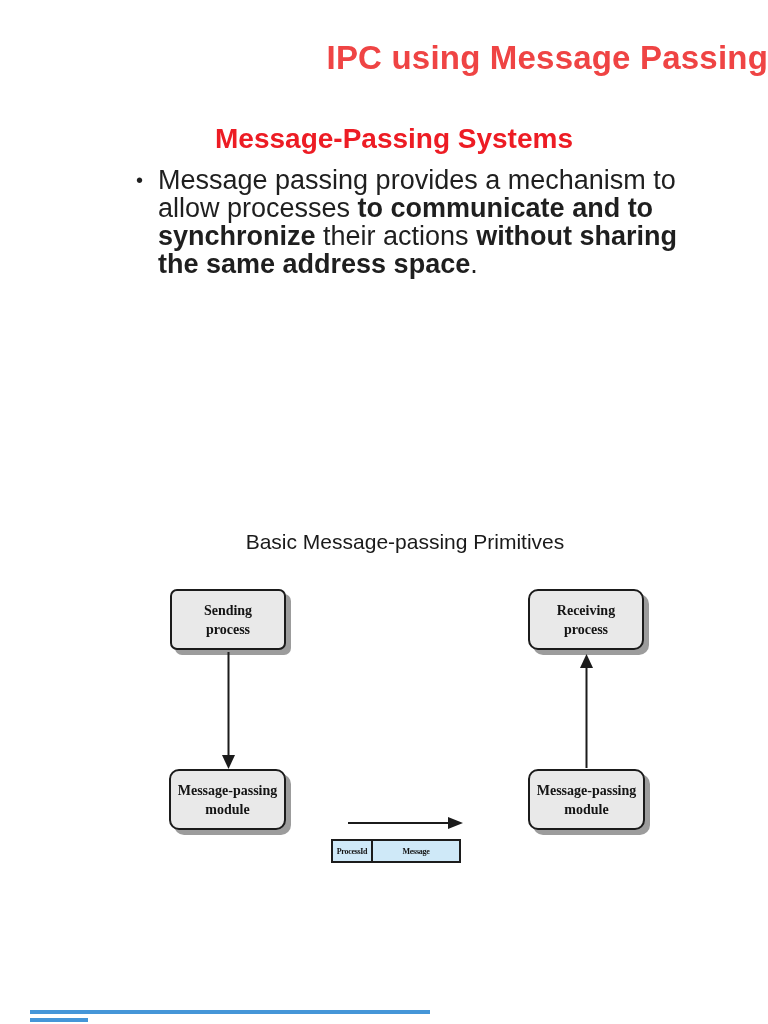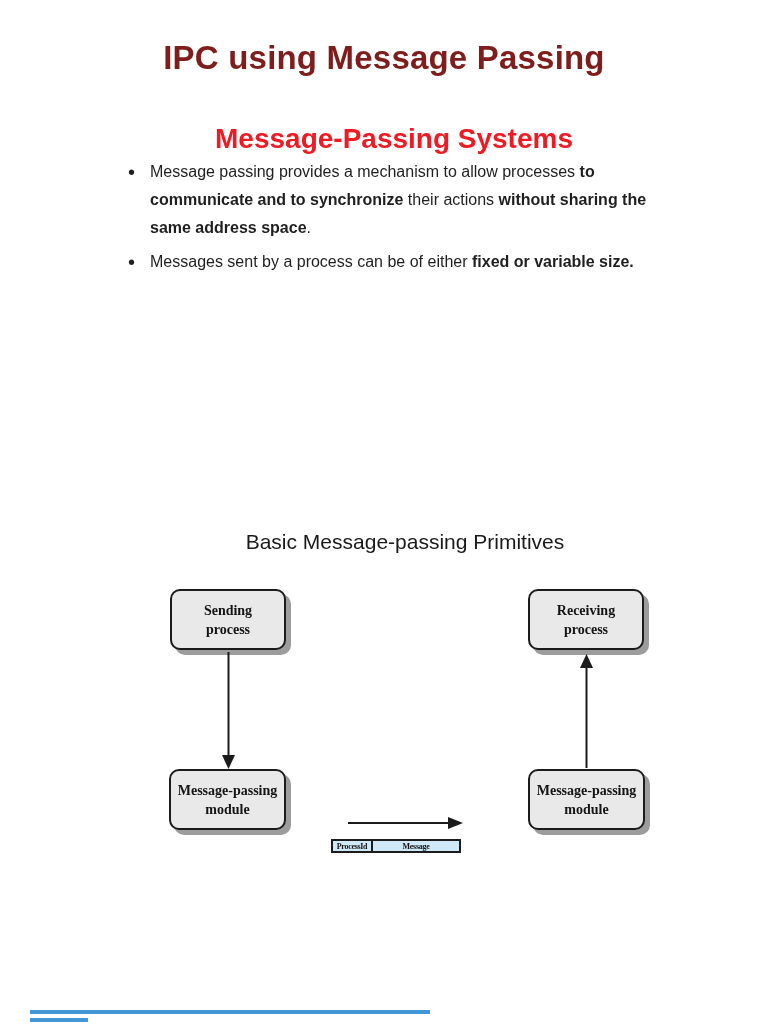--- a/index.html
+++ b/index.html
@@ -15,38 +15,38 @@
   body{
     width:768px;height:1024px;
     background:#ffffff;
     position:relative;
     overflow:hidden;
     font-family:"Liberation Sans",sans-serif;
     color:var(--text);
   }
   .slide-title{
     position:absolute;top:14px;left:0;right:0;
-    text-align:center;
+    text-align:right;
     font-size:33px;line-height:44px;font-weight:700;
-    color:#7f1d1d;
+    color:#ef4444;
     letter-spacing:0.2px;
   }
   .section-heading{
     position:absolute;top:96px;left:0;right:0;
     text-align:center;
     font-size:28px;line-height:40px;font-weight:700;
     color:var(--accent-red);
     padding-left:20px;
   }
   .bullet-list{
     position:absolute;top:150px;left:112px;
     width:560px;
-    margin:8px;padding:0;
+    margin:16px;padding:0;
     list-style:none;
-    font-size:16px;line-height:28px;
+    font-size:27px;line-height:28px;
   }
   .bullet-list li{
     position:relative;
     padding-left:30px;
     margin:0 0 6px 0;
   }
   .bullet-list li::before{
     content:"\2022";
     position:absolute;left:8px;top:0;
     font-size:20px;
@@ -67,27 +67,27 @@
     border-radius:10px;
     box-shadow:5px 5px 0 0 var(--box-shadow);
     display:flex;align-items:center;justify-content:center;
     text-align:center;
     font-family:"Liberation Serif",serif;
     font-weight:700;
     font-size:14px;line-height:19px;
     color:#141414;
     white-space:pre-line;
   }
-  .dbox.sending{left:170px;top:589px;width:116px;height:61px;}
+  .dbox.sending{left:170px;top:589px;width:116px;height:61px;border-radius:7px;}
   .dbox.receiving{left:528px;top:589px;width:116px;height:61px;}
   .dbox.module-left{left:169px;top:769px;width:117px;height:61px;}
   .dbox.module-right{left:528px;top:769px;width:117px;height:61px;}
   .arrow-svg{position:absolute;left:0;top:0;pointer-events:none;}
   .message-strip{
-    position:absolute;left:331px;top:839px;width:130px;height:14px;
+    position:absolute;left:331px;top:839px;width:130px;height:24px;
     box-sizing:border-box;
     border:2px solid #1c1c1c;
     background:var(--strip-fill);
     display:flex;
     font-family:"Liberation Serif",serif;
     font-weight:700;
     font-size:8px;
     color:#141414;
   }
   .message-strip .cell{
@@ -106,21 +106,20 @@
 <body>
 
 <div>
 
   <h1 class="slide-title">IPC using Message Passing</h1>
 
   <h2 class="section-heading">Message-Passing Systems</h2>
 
   <ul class="bullet-list">
       <li><span>Message passing provides a mechanism to allow processes </span><b>to communicate and to synchronize</b><span> their actions </span><b>without sharing the same address space</b><span>.</span></li>
-      <li><span>Messages sent by a process can be of either </span><b>fixed or variable size.</b></li>
     </ul>
 
   <div class="figure-caption">Basic Message-passing Primitives</div>
 
   <div class="diagram">
 
     <div class="dbox sending">Sending
 process</div>
     <div class="dbox receiving">Receiving
 process</div>

